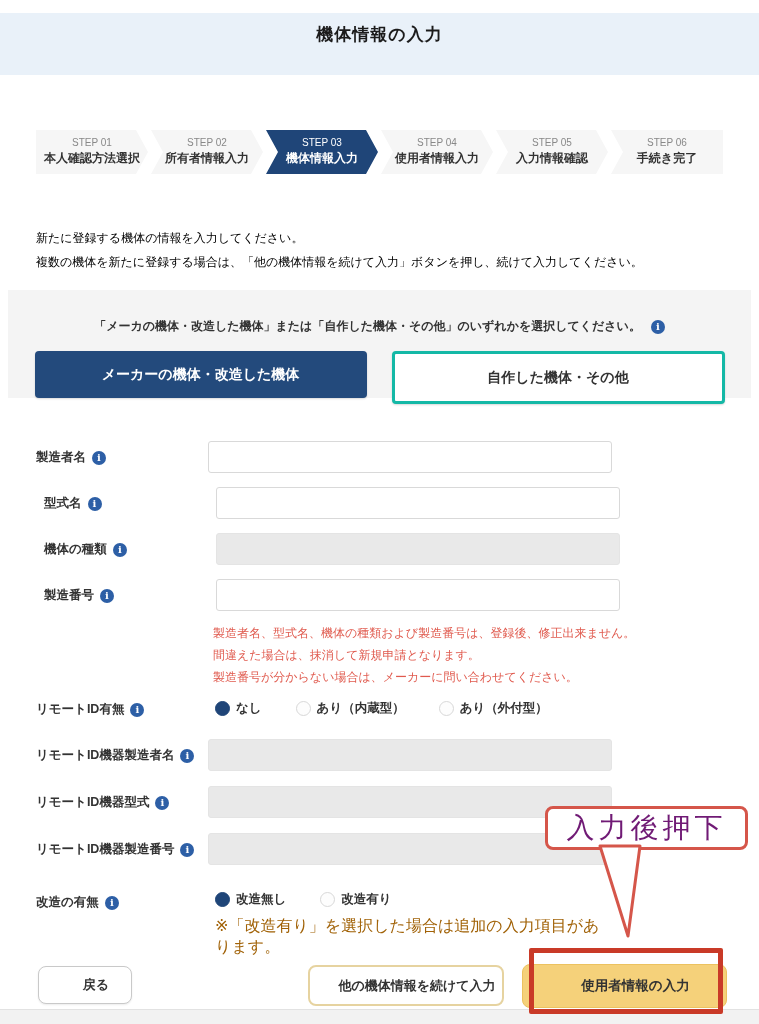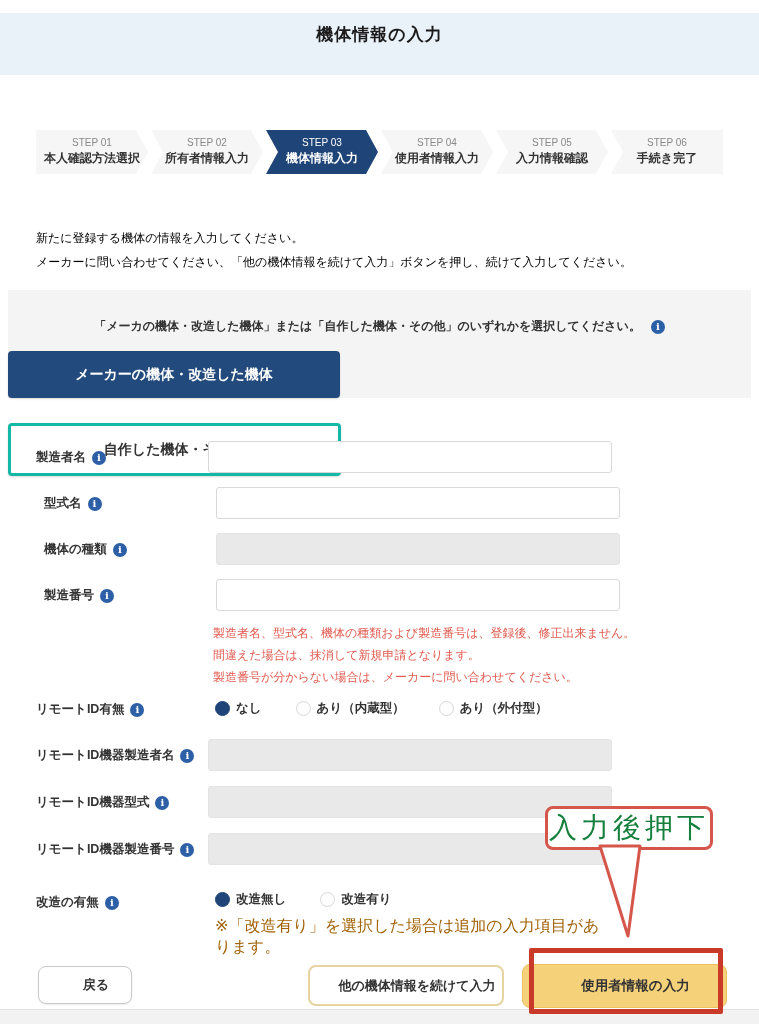--- a/index.html
+++ b/index.html
@@ -36,21 +36,21 @@
   .intro{position:absolute;top:226px;left:36px;font-size:12px;color:#000000;line-height:24px;}
   
   .type-panel{
     position:absolute;top:290px;left:8px;right:8px;height:108px;background:#f4f4f4;
   }
   .type-prompt{
     margin-top:28px;text-align:center;font-size:12px;font-weight:bold;color:#333;
     display:flex;align-items:center;justify-content:center;gap:10px;
   }
   .type-buttons{
-    margin-top:16px;display:flex;justify-content:center;gap:25px;flex-direction:column;
+    margin-top:16px;display:flex;justify-content:center;gap:25px;
   }
   .type-btn{
     width:332px;height:47px;border-radius:4px;font-size:14px;font-weight:bold;
     display:flex;align-items:center;justify-content:center;cursor:pointer;
     box-shadow:0 1px 2px rgba(0,0,0,.15);
   }
   .type-btn.selected{background:#234a7c;color:#fff;}
   .type-btn.plain{width:327px;background:#fff;color:#333;border:3px solid #14b8a6;}
   
   .form{position:absolute;top:432px;left:36px;width:687px;}
@@ -96,24 +96,24 @@
     border:2px solid #e6d3a0;border-radius:8px;font-size:13px;
   }
   .btn-next{
     left:522px;top:964px;width:205px;height:44px;background:#f5d17a;
     border:1px solid #ecc25f;border-radius:8px;font-size:13.5px;
   }
   .footer-divider{position:absolute;top:1009px;left:0;right:0;height:1px;background:#e2e2e2;}
   .footer-strip{position:absolute;top:1010px;left:0;right:0;height:14px;background:#f2f2f2;}
   
   .callout{
-    position:absolute;left:545px;top:806px;width:168px;height:44px;box-sizing:border-box;
+    position:absolute;left:545px;top:806px;width:203px;height:44px;box-sizing:border-box;
     background:#fff;border:3px solid #d5564a;border-radius:8px;z-index:20;
     display:flex;align-items:center;justify-content:center;
-    font-size:28px;letter-spacing:4px;color:#15803d;font-weight:500;
+    font-size:28px;letter-spacing:4px;color:#701a75;font-weight:500;
   }
   .tail-svg{position:absolute;left:0;top:0;width:759px;height:1024px;z-index:21;pointer-events:none;}
   .highlight-rect{
     position:absolute;left:529px;top:948px;width:194px;height:66px;box-sizing:border-box;
     border:5px solid #c93a28;border-radius:2px;z-index:19;pointer-events:none;
   }
 </style>
 </head>
 <body>
 
@@ -145,21 +145,21 @@
       <div class="name">入力情報確認</div>
     </div>
     <div class="step last">
       <div class="num">STEP 06</div>
       <div class="name">手続き完了</div>
     </div>
   </div>
 
   <div class="intro">
     <div>新たに登録する機体の情報を入力してください。</div>
-    <div>メーカーに問い合わせてください、「他の機体情報を続けて入力」ボタンを押し、続けて入力してください。</div>
+    <div>複数の機体を新たに登録する場合は、「他の機体情報を続けて入力」ボタンを押し、続けて入力してください。</div>
   </div>
 
   <div class="type-panel">
     <div class="type-prompt">
       <span>「メーカの機体・改造した機体」または「自作した機体・その他」のいずれかを選択してください。</span>
       <span class="info-icon">i</span>
     </div>
     <div class="type-buttons">
       <div class="type-btn selected">メーカーの機体・改造した機体</div>
       <div class="type-btn plain">自作した機体・その他</div>

